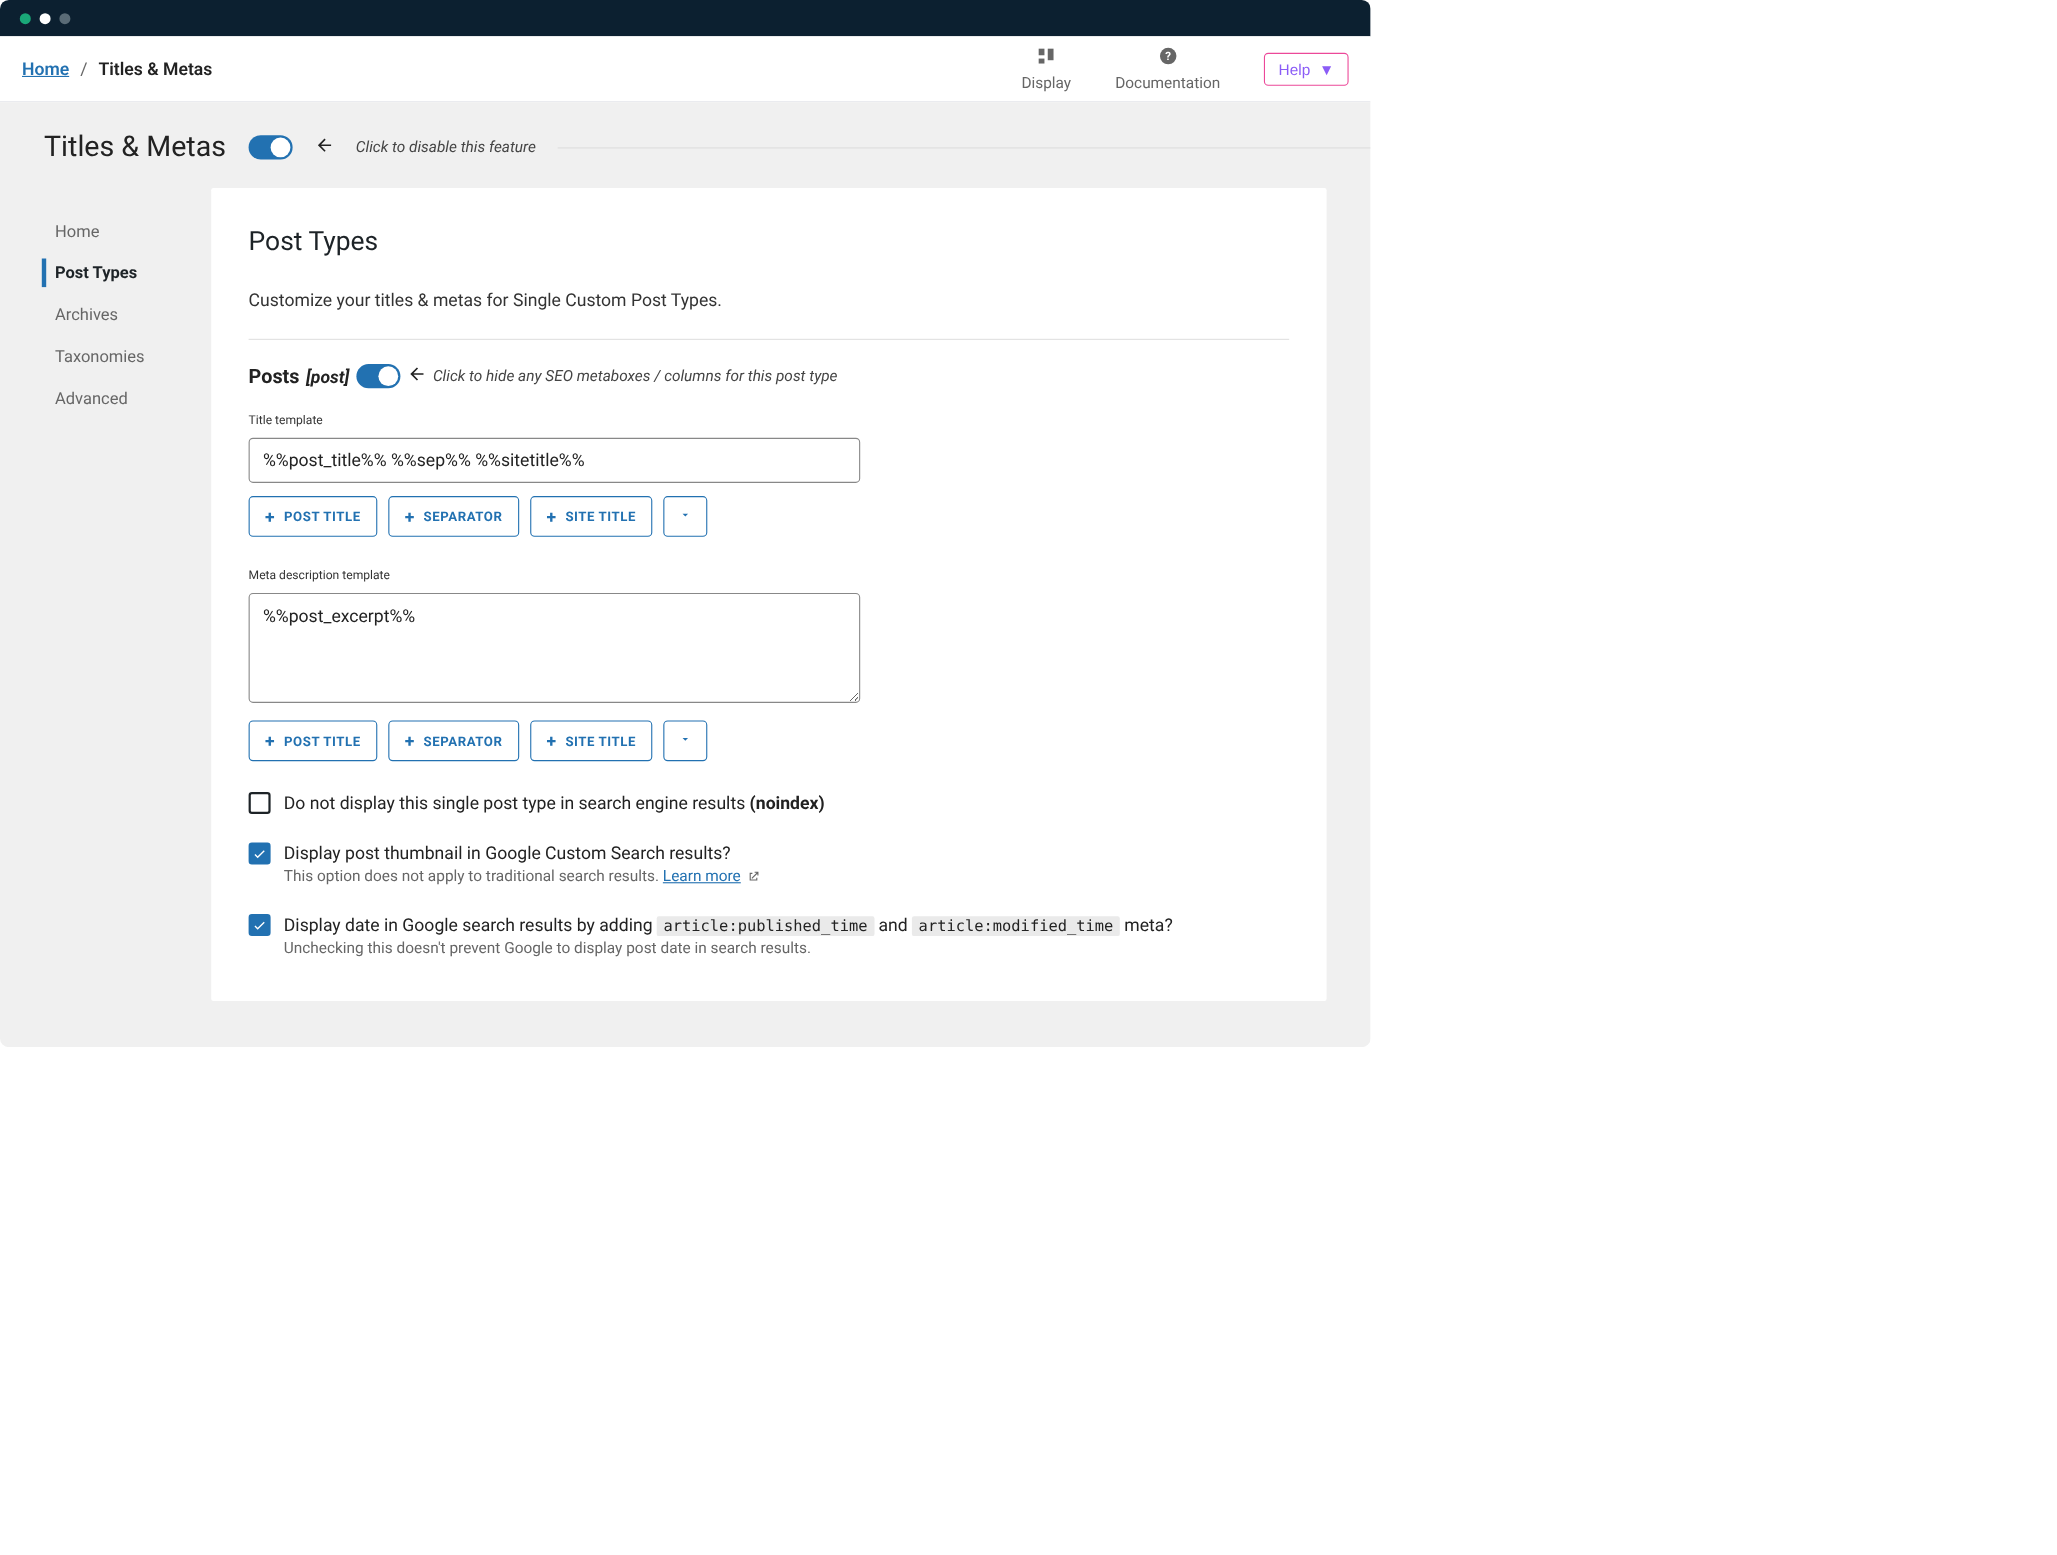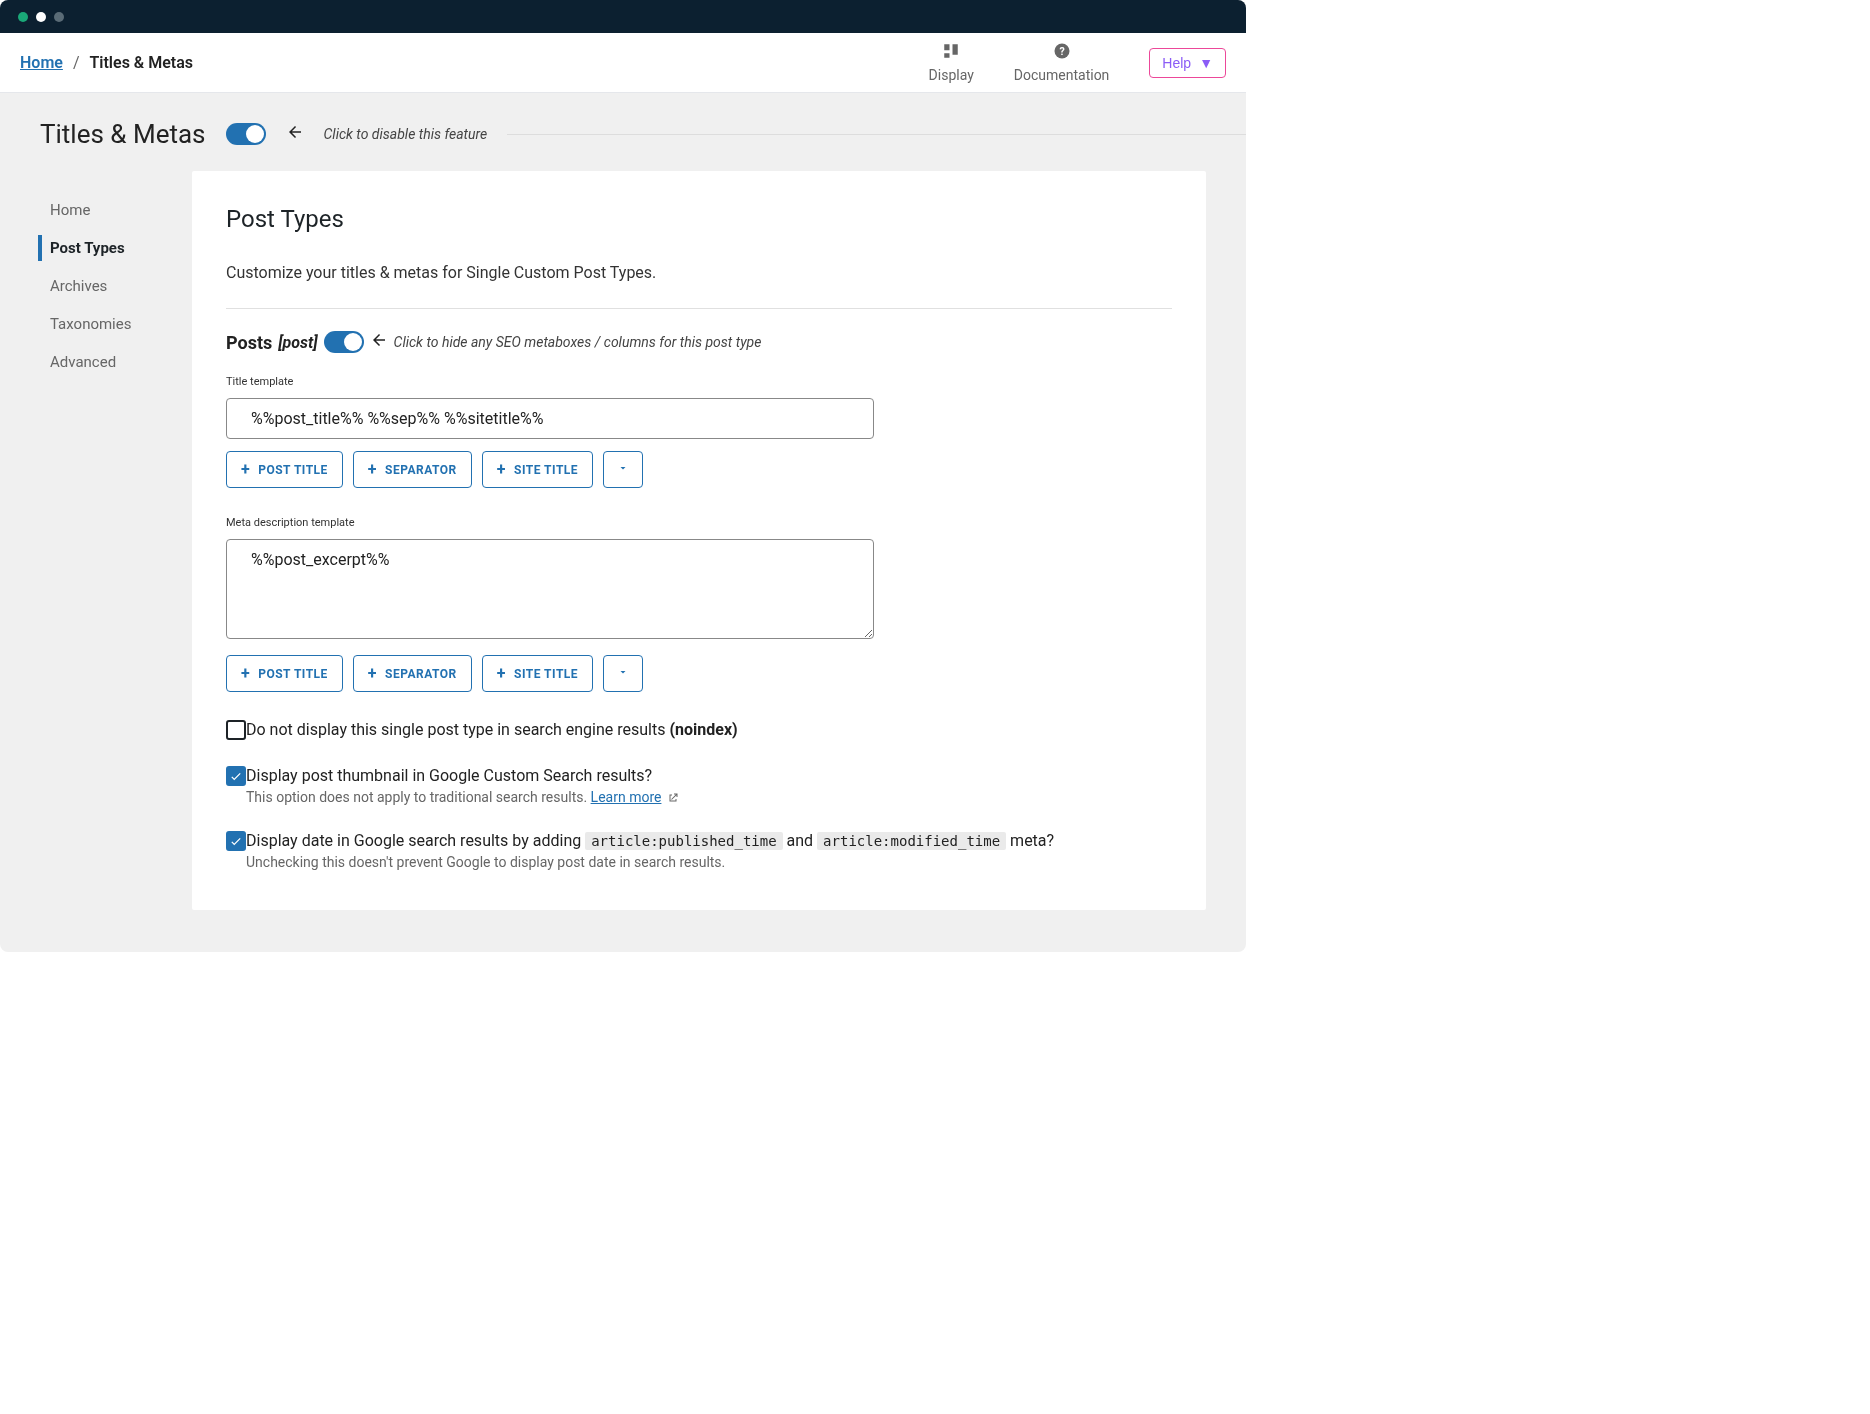--- a/index.html
+++ b/index.html
@@ -40,30 +40,30 @@
   .panel h2 { margin:0 0 30px 0; font-size:24px; font-weight:400; color:#1d2327; }
   .panel p.desc { margin:0 0 26px 0; font-size:16px; color:#333; }
   hr.div { border:none; border-top:1px solid #e0e0e0; margin:0 0 22px 0; }
 
   .section-head { display:flex; align-items:center; gap:6px; margin-bottom:22px;}
   .section-head .name { font-size:18px; font-weight:700; color:#222; }
   .section-head .slug { font-style:italic; font-weight:700; color:#222; }
   .section-head .hint { color:#444; font-size:14px; }
 
   label.flabel { display:block; font-size:11px; color:#333; margin-bottom:10px; }
-  input.txt, textarea.txt { width:648px; border:1px solid #888; border-radius:4px; padding:10px 24px; font-size:16px; color:#222; font-family:inherit; }
+  input.txt, textarea.txt { width:556px; border:1px solid #888; border-radius:4px; padding:10px 12px; font-size:16px; color:#222; font-family:inherit; }
   textarea.txt { height:100px; resize:both; }
 
   .chips { display:flex; gap:10px; margin-top:12px; margin-bottom:28px; }
   .chip { border:1px solid #2271b1; color:#2271b1; border-radius:4px; padding:8px 14px; font-size:12px; font-weight:700; letter-spacing:.5px; display:flex; align-items:center; gap:8px; cursor:pointer; background:#fff; }
   .chip .plus { font-size:16px; font-weight:700; }
   .chip.expand { width:40px; justify-content:center; }
   .chev svg { width:12px; height:12px; fill:#2271b1; }
 
-  .check-row { display:flex; align-items:flex-start; gap:0; margin-top:12px; }
+  .check-row { display:flex; align-items:flex-start; gap:12px; margin-top:12px; }
   .check-col { display:flex; flex-direction:column; }
   .cbox { width:20px; height:20px; border:2px solid #1d2327; border-radius:3px; flex:0 0 auto; cursor:pointer; display:flex; align-items:center; justify-content:center; }
   .cbox.checked { background:#2271b1; border-color:#2271b1; color:#fff; }
   .cbox.checked svg { width:14px; height:14px; fill:#fff; }
   .cbox svg { display:none; }
   .cbox.checked svg { display:block; }
   .clabel { font-size:16px; color:#222; }
   .clabel b { font-weight:700; }
   .subnote { font-size:14px; color:#666; margin-top:4px; margin-left:0; }
   code.tag { background:#eaeaea; font-family:Menlo,Consolas,monospace; font-size:14px; padding:1px 6px; border-radius:2px; }

